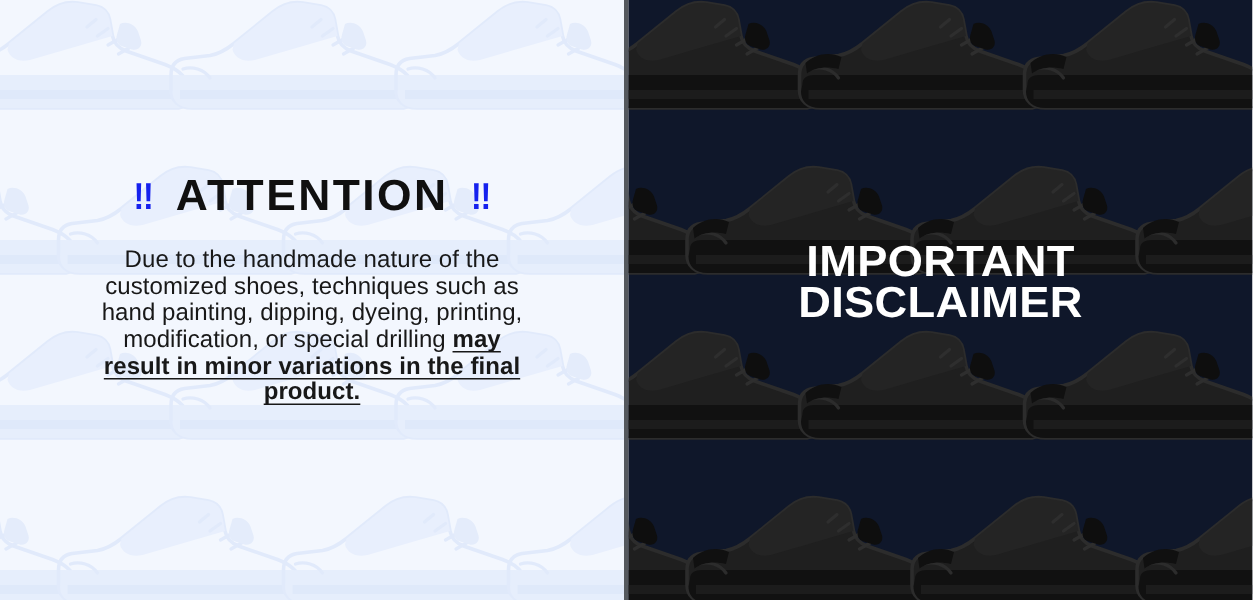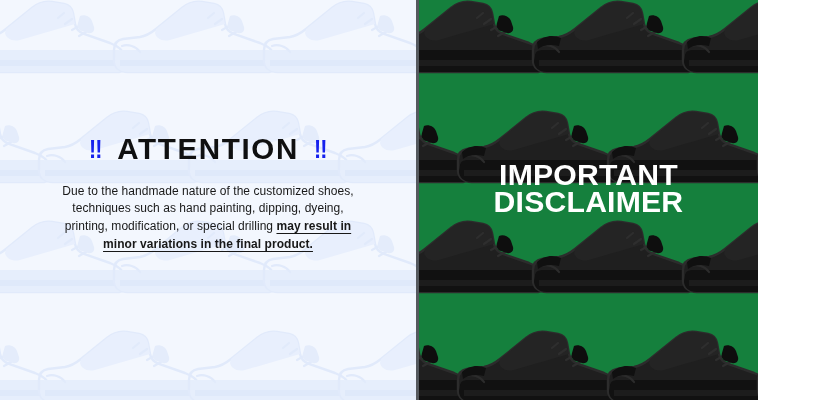--- a/index.html
+++ b/index.html
@@ -66,21 +66,21 @@
   .attn-heading .bangs {
     font-size:25px;
     font-weight:bold;
     color:#1521ee;
     line-height:1;
     letter-spacing:-1px;
     transform:scaleX(0.86);
   }
 
   .attn-body {
-    font-size:12px;
+    font-size:16px;
     line-height:17.6px;
     color:#181818;
     letter-spacing:0.05px;
     max-width:300px;
     margin:0 auto;
   }
   .attn-body .em {
     font-weight:bold;
     text-decoration:underline;
     text-underline-offset:2.5px;
@@ -90,22 +90,22 @@
   
   #divider {
     width:3px;
     height:400px;
     background:#55595e;
     flex:0 0 3px;
   }
 
   
   #panel-right {
-    width:339px;
-    background:#15803d;
+    width:416px;
+    background:#0f172a;
   }
   #panel-right .content { padding:0 28px; transform:translateY(-3px); }
 
   .disc-heading {
     font-size:29px;
     font-weight:bold;
     color:#ffffff;
     line-height:27px;
     letter-spacing:0.2px;
     margin-bottom:16px;

